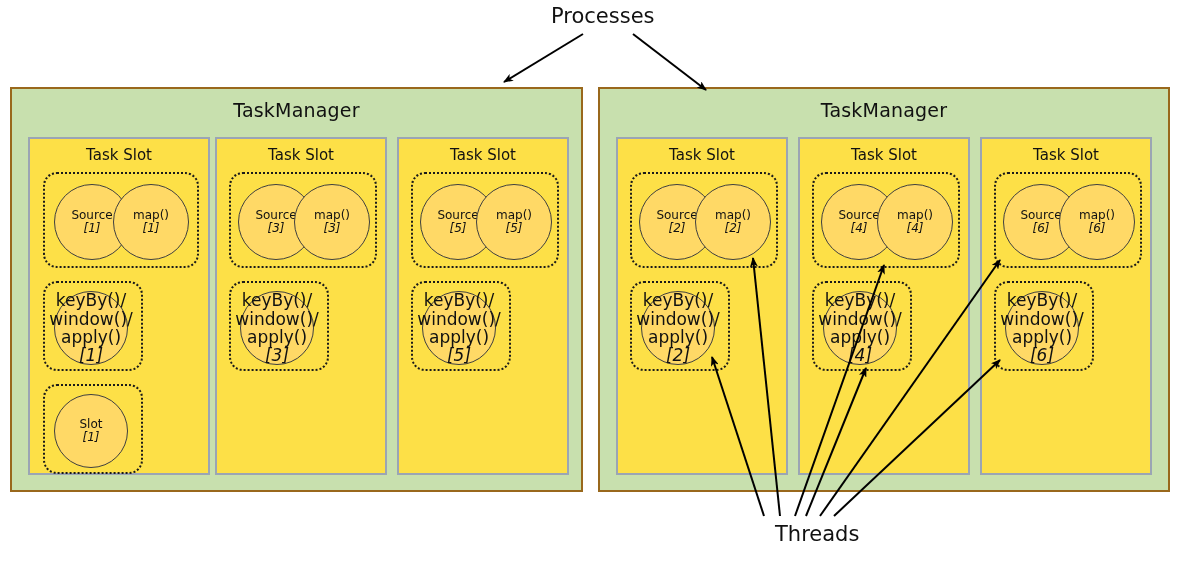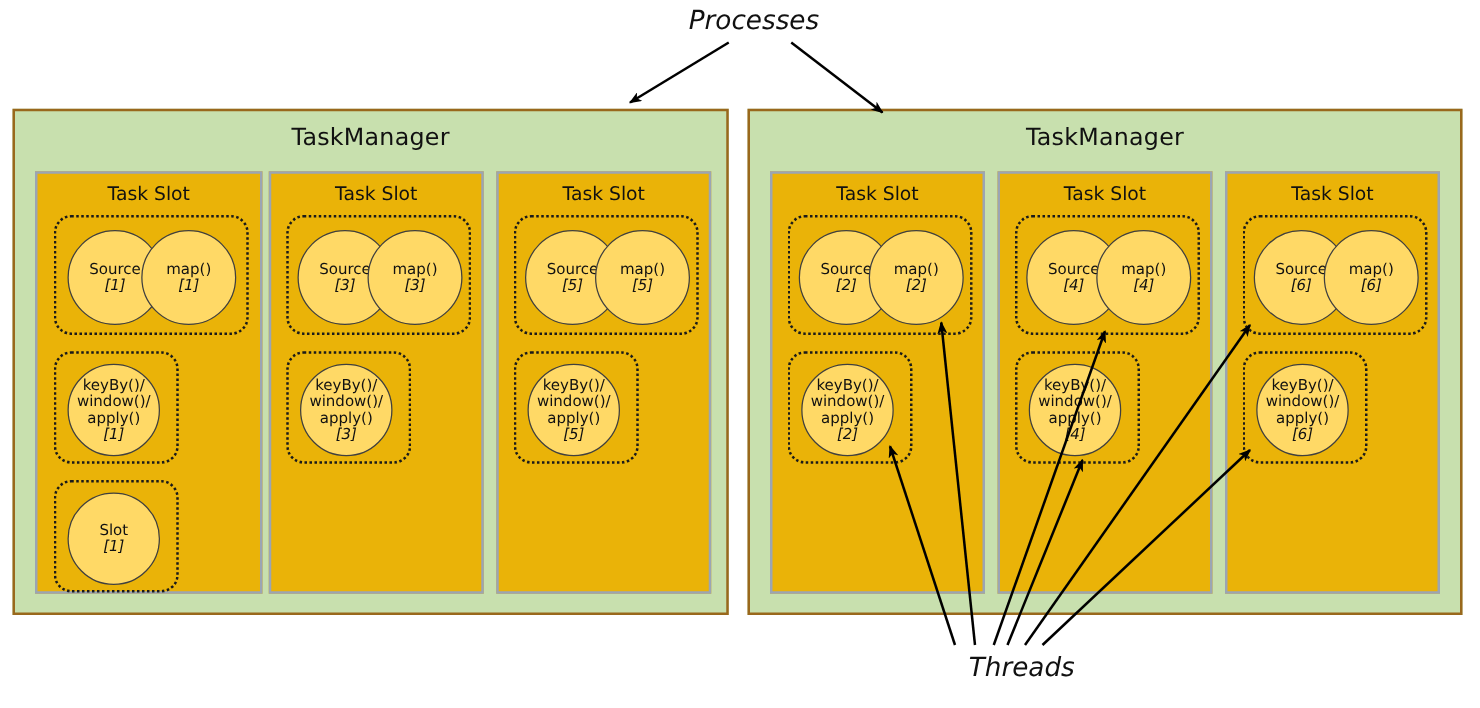--- a/index.html
+++ b/index.html
@@ -37,21 +37,21 @@
     width: 100%;
     text-align: center;
     font-size: 19px;
     color: #111111;
     letter-spacing: 0.2px;
   }
 
   
   .taskslot {
     position: absolute;
-    background: #eab308;
+    background: #fde047;
     border: 2px solid #9ba5b4;
     box-sizing: border-box;
   }
   .slot-title {
     position: absolute;
     left: 0;
     top: 7px;
     width: 100%;
     text-align: center;
     font-size: 15px;
@@ -78,26 +78,25 @@
     flex-direction: column;
     align-items: center;
     justify-content: center;
     text-align: center;
     line-height: 1.08;
     color: #111111;
     font-size: 12px;
   }
   .op .op-name { white-space: pre-line; }
   .op .op-idx { font-style: italic; }
-  .op.small-text { font-size: 12px; }
+  .op.small-text { font-size: 17px; }
 
   
   .freelabel {
     position: absolute;
-    font-style: italic;
     font-size: 21px;
     color: #111111;
     white-space: nowrap;
   }
 
   
   #arrows {
     position: absolute;
     left: 0; top: 0;
     width: 1184px;

